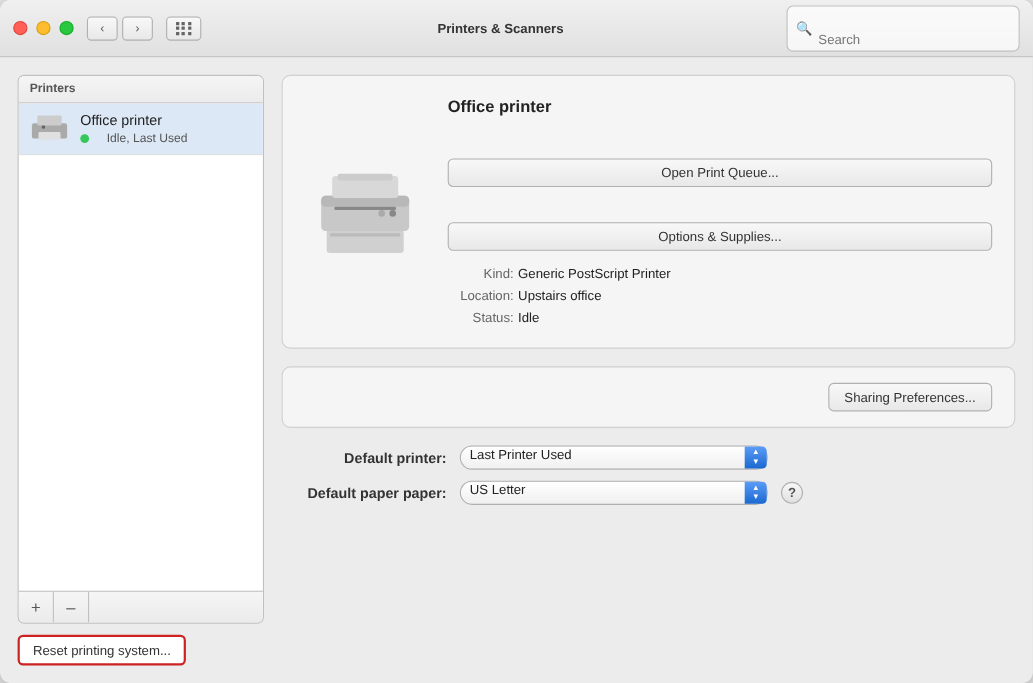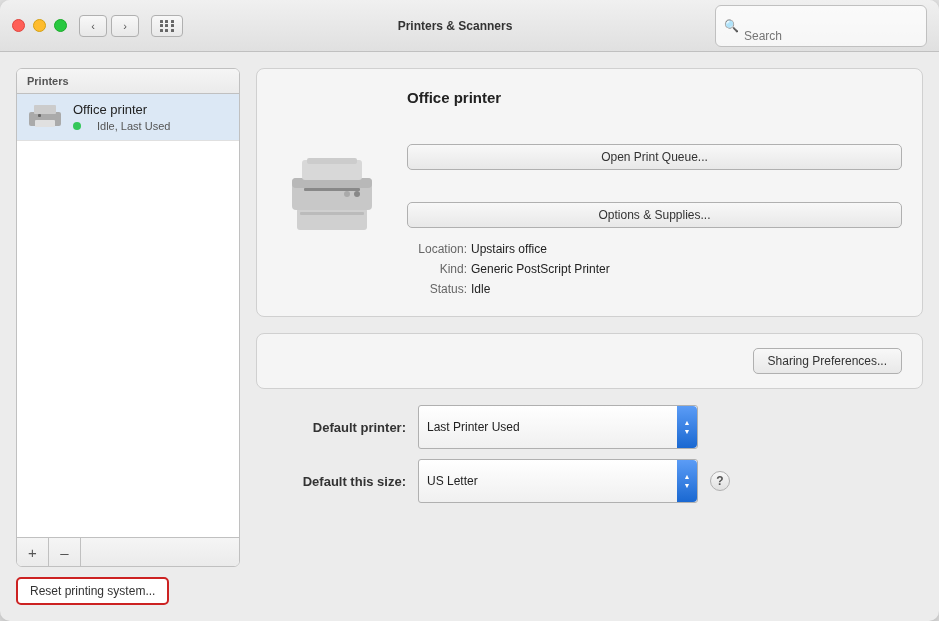--- a/index.html
+++ b/index.html
@@ -380,26 +380,26 @@
       font-weight: 600;
       color: #333;
       text-align: right;
       width: 140px;
       flex-shrink: 0;
     }
 
     .select-box {
       flex: 1;
       max-width: 280px;
-      height: 44px;
+      height: 22px;
       background: linear-gradient(to bottom, #ffffff, #f0f0f0);
       border: 1px solid #b0b0b0;
-      border-radius: 3px;
-      display: flex;
-      align-items: center;
+      border-radius: 13px;
+      display: flex;
+      align-items: flex-start;
       padding: 0 8px;
       cursor: pointer;
       position: relative;
     }
 
     .select-text {
       flex: 1;
       font-size: 12px;
       color: #222;
     }
@@ -551,26 +551,26 @@
         <div class="printer-detail-info">
           <span class="printer-detail-name">Office printer</span>
 
           <div class="action-buttons">
             <button class="action-btn">Open Print Queue...</button>
             <button class="action-btn">Options &amp; Supplies...</button>
           </div>
 
           <div class="printer-meta">
             <div class="meta-row">
+              <span class="meta-label">Kind:</span>
+              <span class="meta-value">Generic PostScript Printer</span>
+            </div>
+            <div class="meta-row">
               <span class="meta-label">Location:</span>
               <span class="meta-value">Upstairs office</span>
-            </div>
-            <div class="meta-row">
-              <span class="meta-label">Kind:</span>
-              <span class="meta-value">Generic PostScript Printer</span>
             </div>
             <div class="meta-row">
               <span class="meta-label">Status:</span>
               <span class="meta-value">Idle</span>
             </div>
           </div>
         </div>
       </div>
 
       <div class="share-row">
@@ -582,21 +582,21 @@
           <span class="control-label">Default printer:</span>
           <div class="select-box">
             <span class="select-text">Last Printer Used</span>
             <div class="select-arrows">
               <span class="arrow-up">▲</span>
               <span class="arrow-down">▼</span>
             </div>
           </div>
         </div>
         <div class="control-row">
-          <span class="control-label">Default this size:</span>
+          <span class="control-label">Default paper paper:</span>
           <div class="select-box">
             <span class="select-text">US Letter</span>
             <div class="select-arrows">
               <span class="arrow-up">▲</span>
               <span class="arrow-down">▼</span>
             </div>
           </div>
           <div class="help-btn">?</div>
         </div>
       </div>

